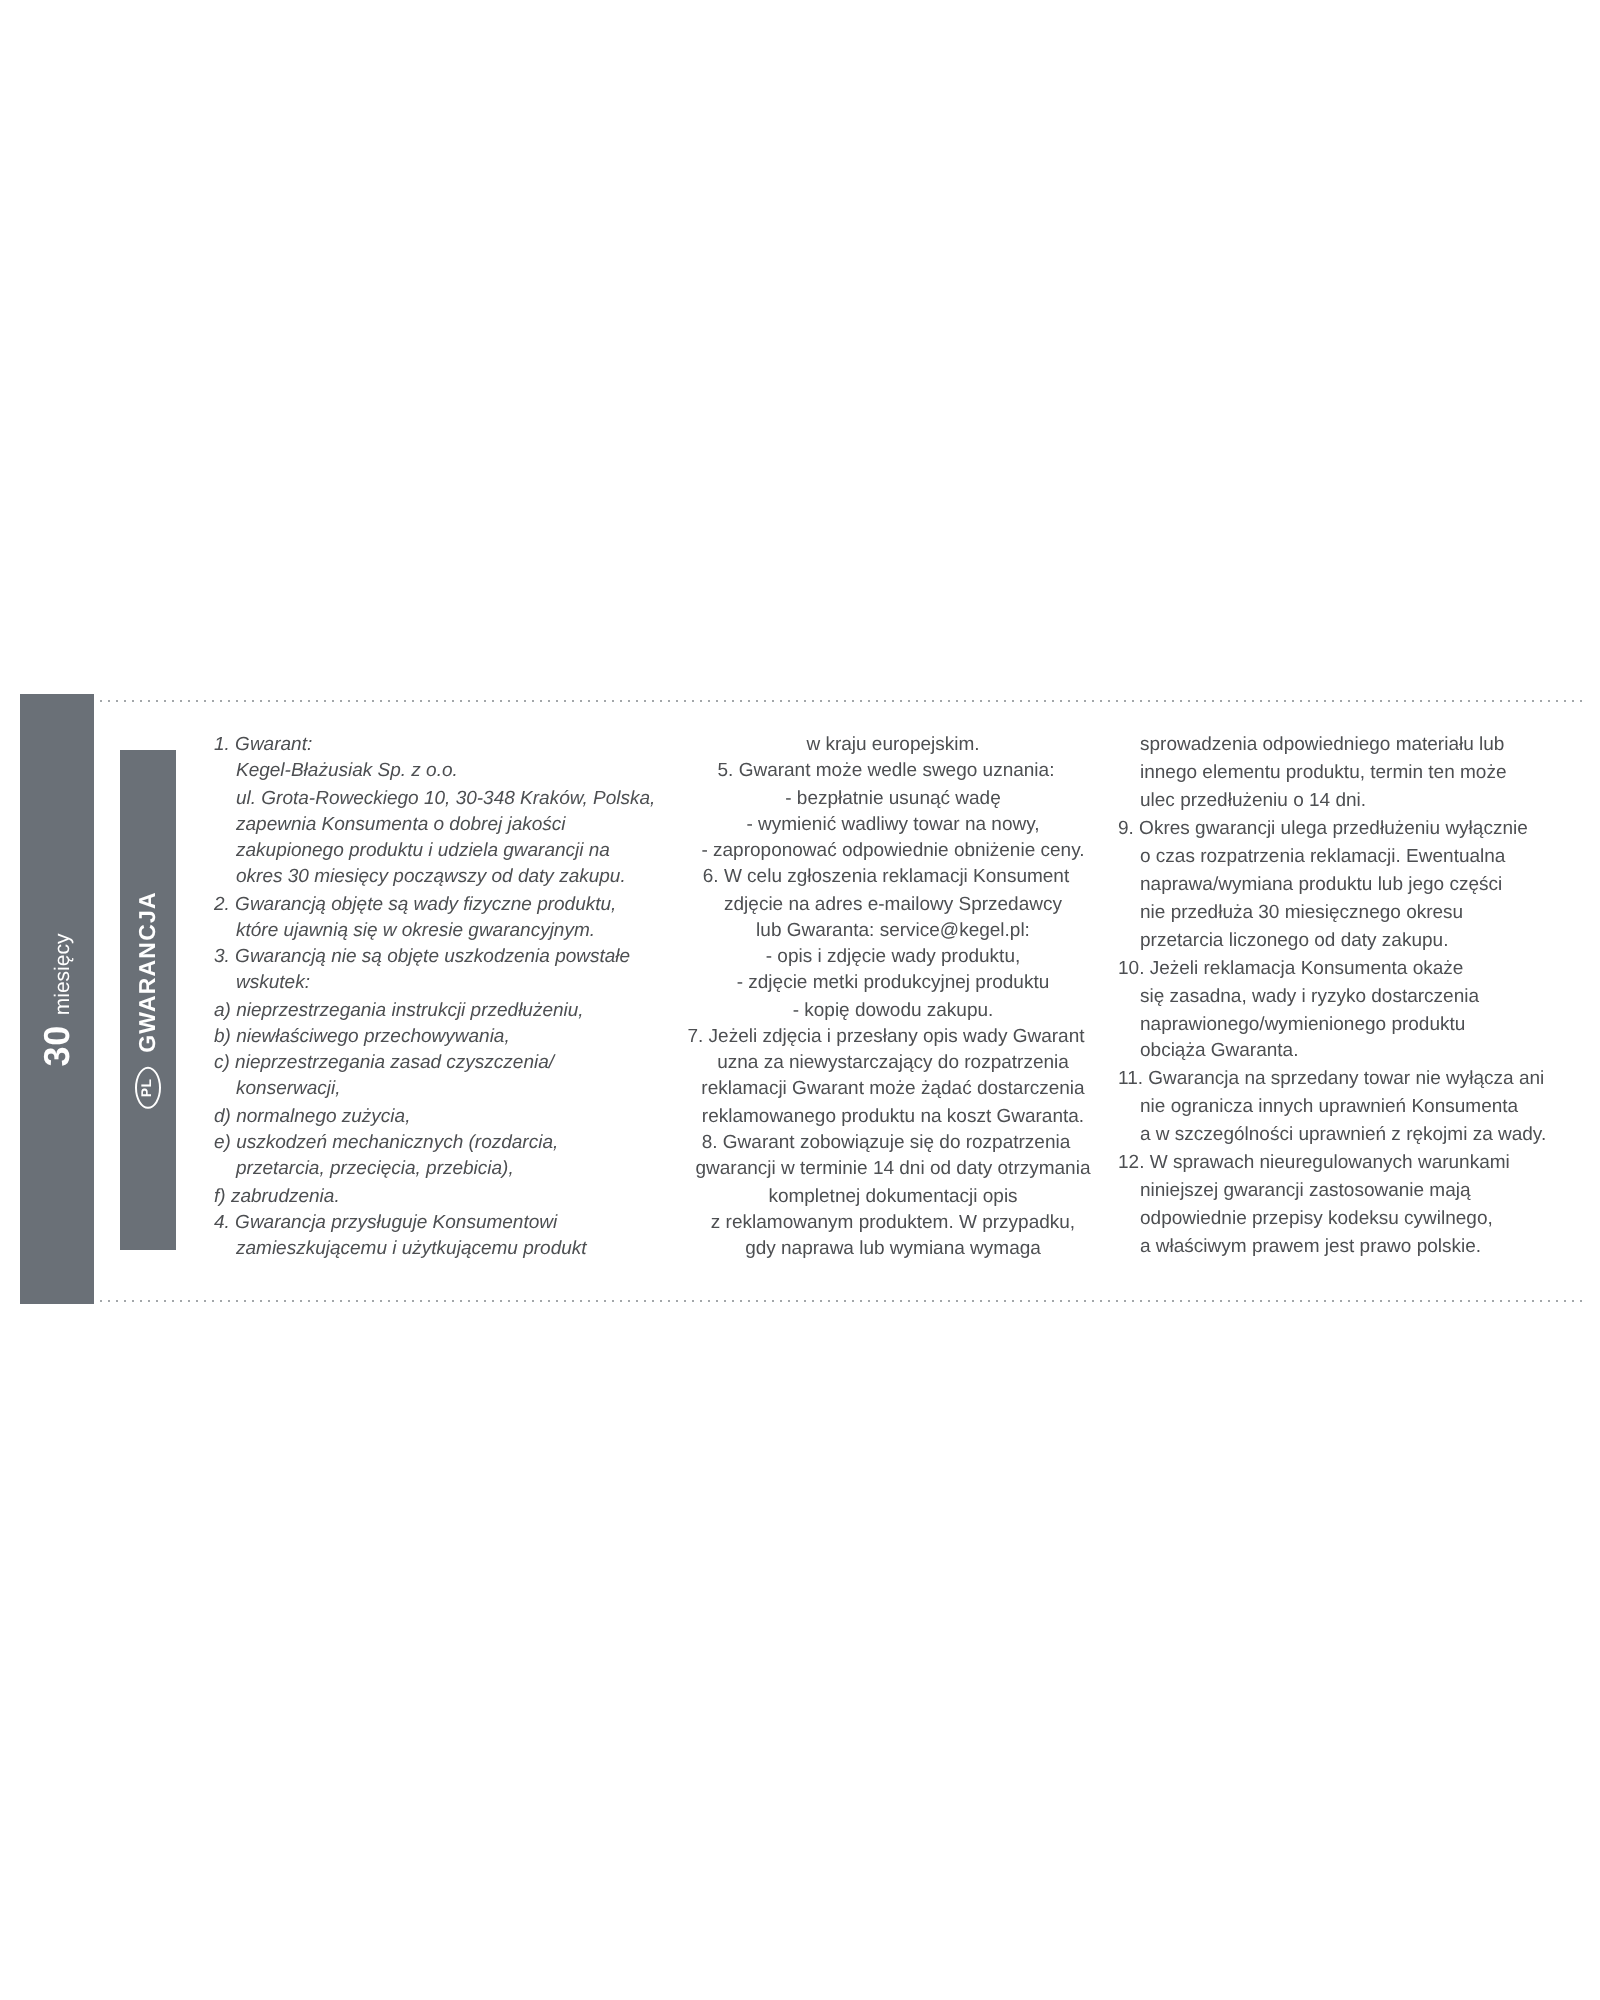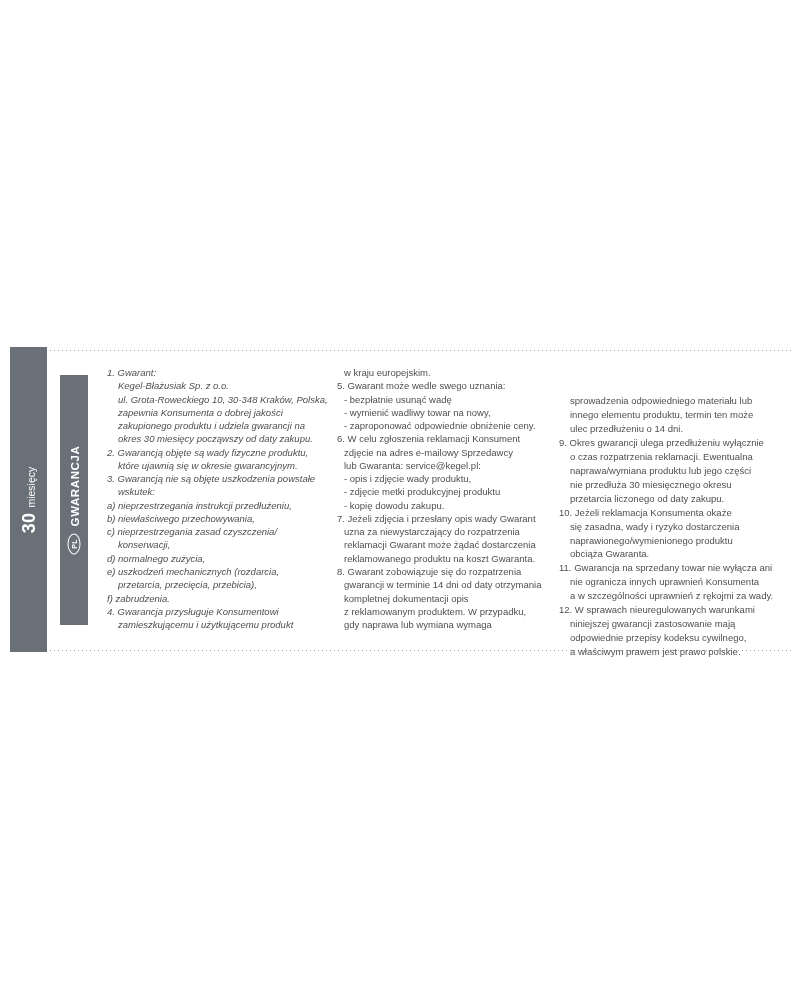--- a/index.html
+++ b/index.html
@@ -49,22 +49,22 @@
   .badge-label{font-size:11.5px;font-weight:600;letter-spacing:.6px;}
 
   
   .col{
     position:absolute;top:366px;
     font-size:9.5px;line-height:13.26px;
     color:var(--text-color);
     white-space:nowrap;
   }
   .col-1{left:107px;width:222px;font-style:italic;}
-  .col-2{left:337px;width:212px;}
-  .col-3{left:559px;width:220px;margin-top:28px;}
+  .col-2{left:337px;width:212px;text-align:center;}
+  .col-3{left:559px;width:220px;}
   .col-3 .line{line-height:13.95px;}
   .line.i1{padding-left:11px;}
   .col-2 .line.i1{padding-left:7px;}
 </style>
 </head>
 <body>
 
 <div class="stage">
 
   <div class="cutline top"></div>

